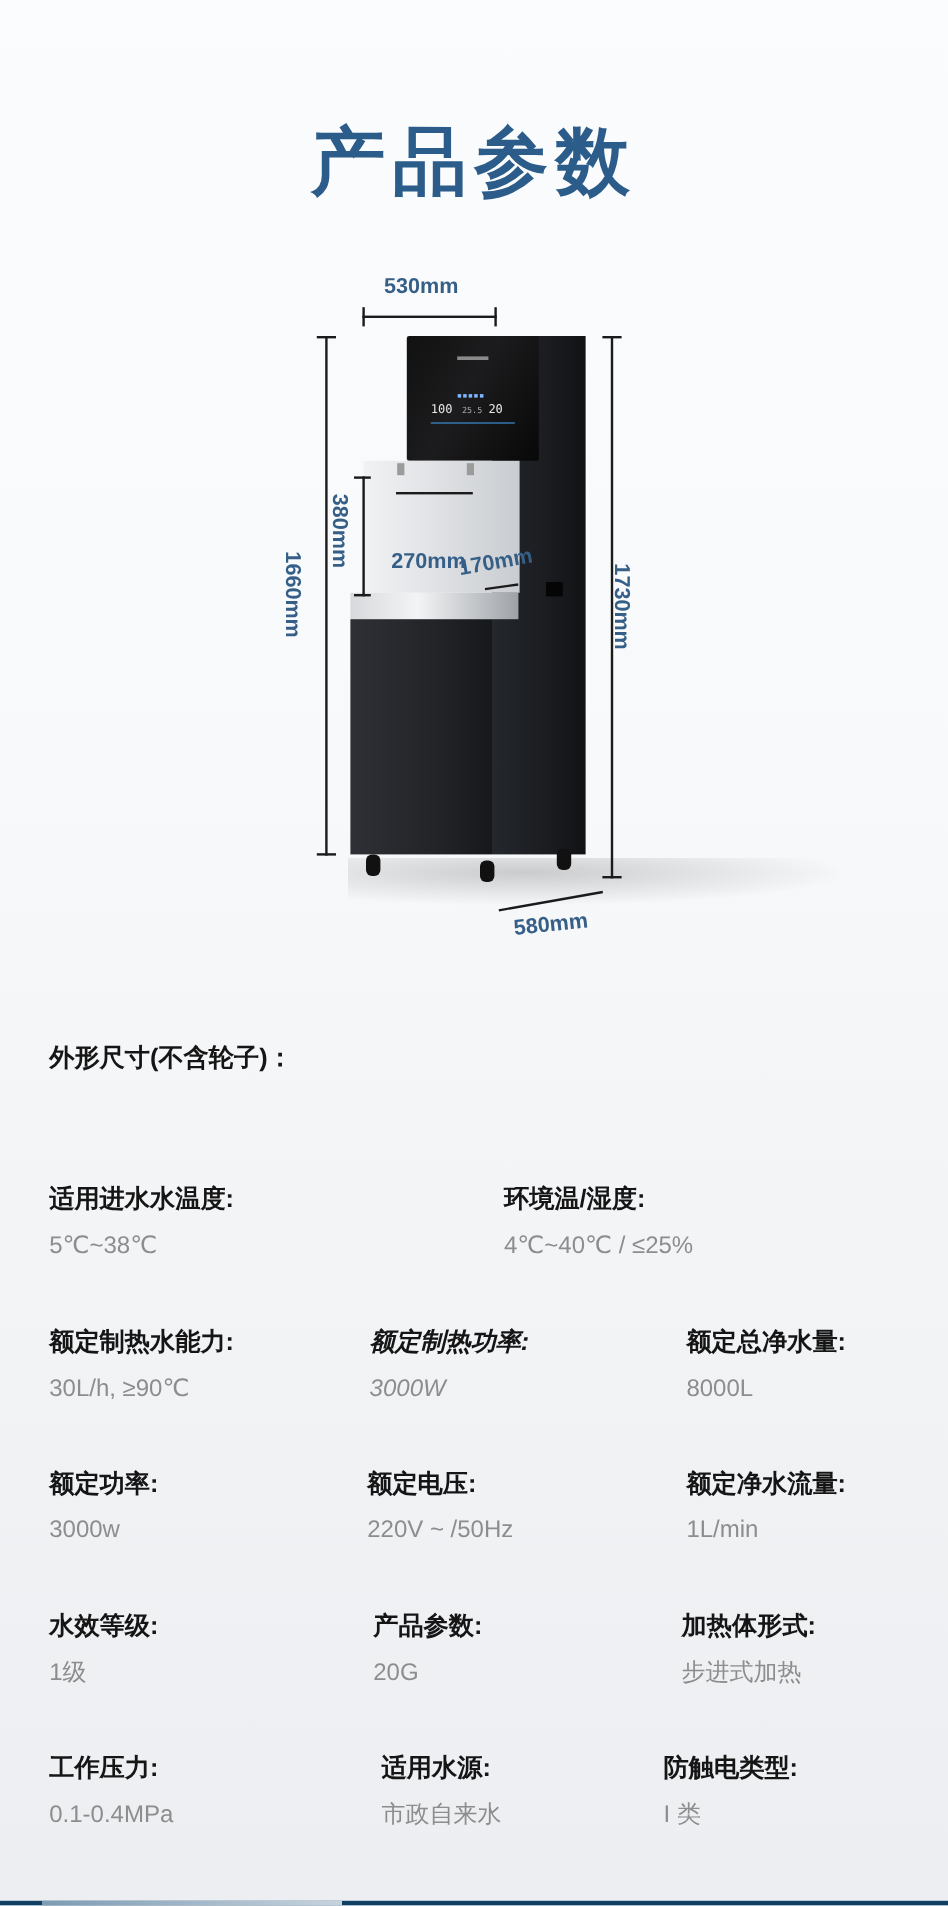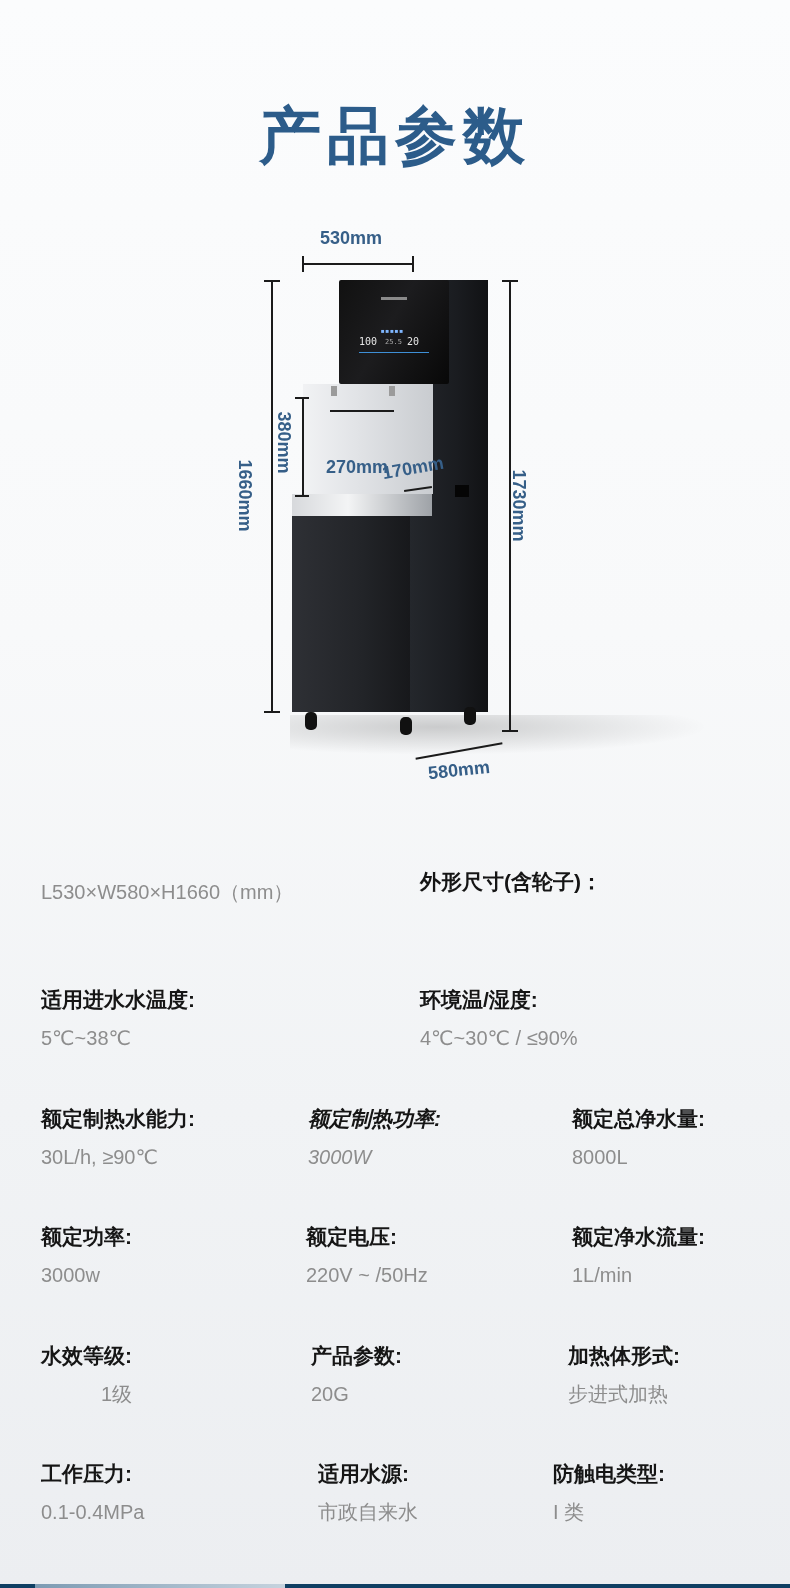--- a/index.html
+++ b/index.html
@@ -123,33 +123,32 @@
   <div class="line" style="left:502px;top:60px;width:16px;height:2px;"></div>
   <div class="line" style="left:502px;top:510px;width:16px;height:2px;"></div>
   <div class="dim-label" style="left:482px;top:275px;transform:rotate(90deg);transform-origin:center;">1730mm</div>
 
   <div class="line" style="left:415px;top:530px;width:88px;height:2px;transform:rotate(-10deg);"></div>
   <div class="dim-label" style="left:428px;top:540px;transform:rotate(-6deg);">580mm</div>
 </div>
 
 <div class="specs">
   <div class="spec" style="left:41px;top:868px;">
-    <div class="spec-value">L530×W580×H1660（mm）</div>
+    <div class="spec-label">外形尺寸(不含轮子)：</div>
   </div>
   <div class="spec" style="left:420px;top:868px;">
-    <div class="spec-label">外形尺寸(含轮子)：</div>
   </div>
 
   <div class="spec" style="left:41px;top:986px;">
     <div class="spec-label">适用进水水温度:</div>
     <div class="spec-value">5℃~38℃</div>
   </div>
   <div class="spec" style="left:420px;top:986px;">
     <div class="spec-label">环境温/湿度:</div>
-    <div class="spec-value">4℃~30℃ / ≤90%</div>
+    <div class="spec-value">4℃~40℃ / ≤25%</div>
   </div>
 
   <div class="spec" style="left:41px;top:1105px;">
     <div class="spec-label">额定制热水能力:</div>
     <div class="spec-value">30L/h, ≥90℃</div>
   </div>
   <div class="spec" style="left:308px;top:1105px;font-style:italic;">
     <div class="spec-label">额定制热功率:</div>
     <div class="spec-value">3000W</div>
   </div>
@@ -164,21 +163,21 @@
   </div>
   <div class="spec" style="left:306px;top:1223px;">
     <div class="spec-label">额定电压:</div>
     <div class="spec-value">220V ~ /50Hz</div>
   </div>
   <div class="spec" style="left:572px;top:1223px;">
     <div class="spec-label">额定净水流量:</div>
     <div class="spec-value">1L/min</div>
   </div>
 
-  <div class="spec" style="left:41px;top:1342px;text-align:right;">
+  <div class="spec" style="left:41px;top:1342px;">
     <div class="spec-label">水效等级:</div>
     <div class="spec-value">1级</div>
   </div>
   <div class="spec" style="left:311px;top:1342px;">
     <div class="spec-label">产品参数:</div>
     <div class="spec-value">20G</div>
   </div>
   <div class="spec" style="left:568px;top:1342px;">
     <div class="spec-label">加热体形式:</div>
     <div class="spec-value">步进式加热</div>

